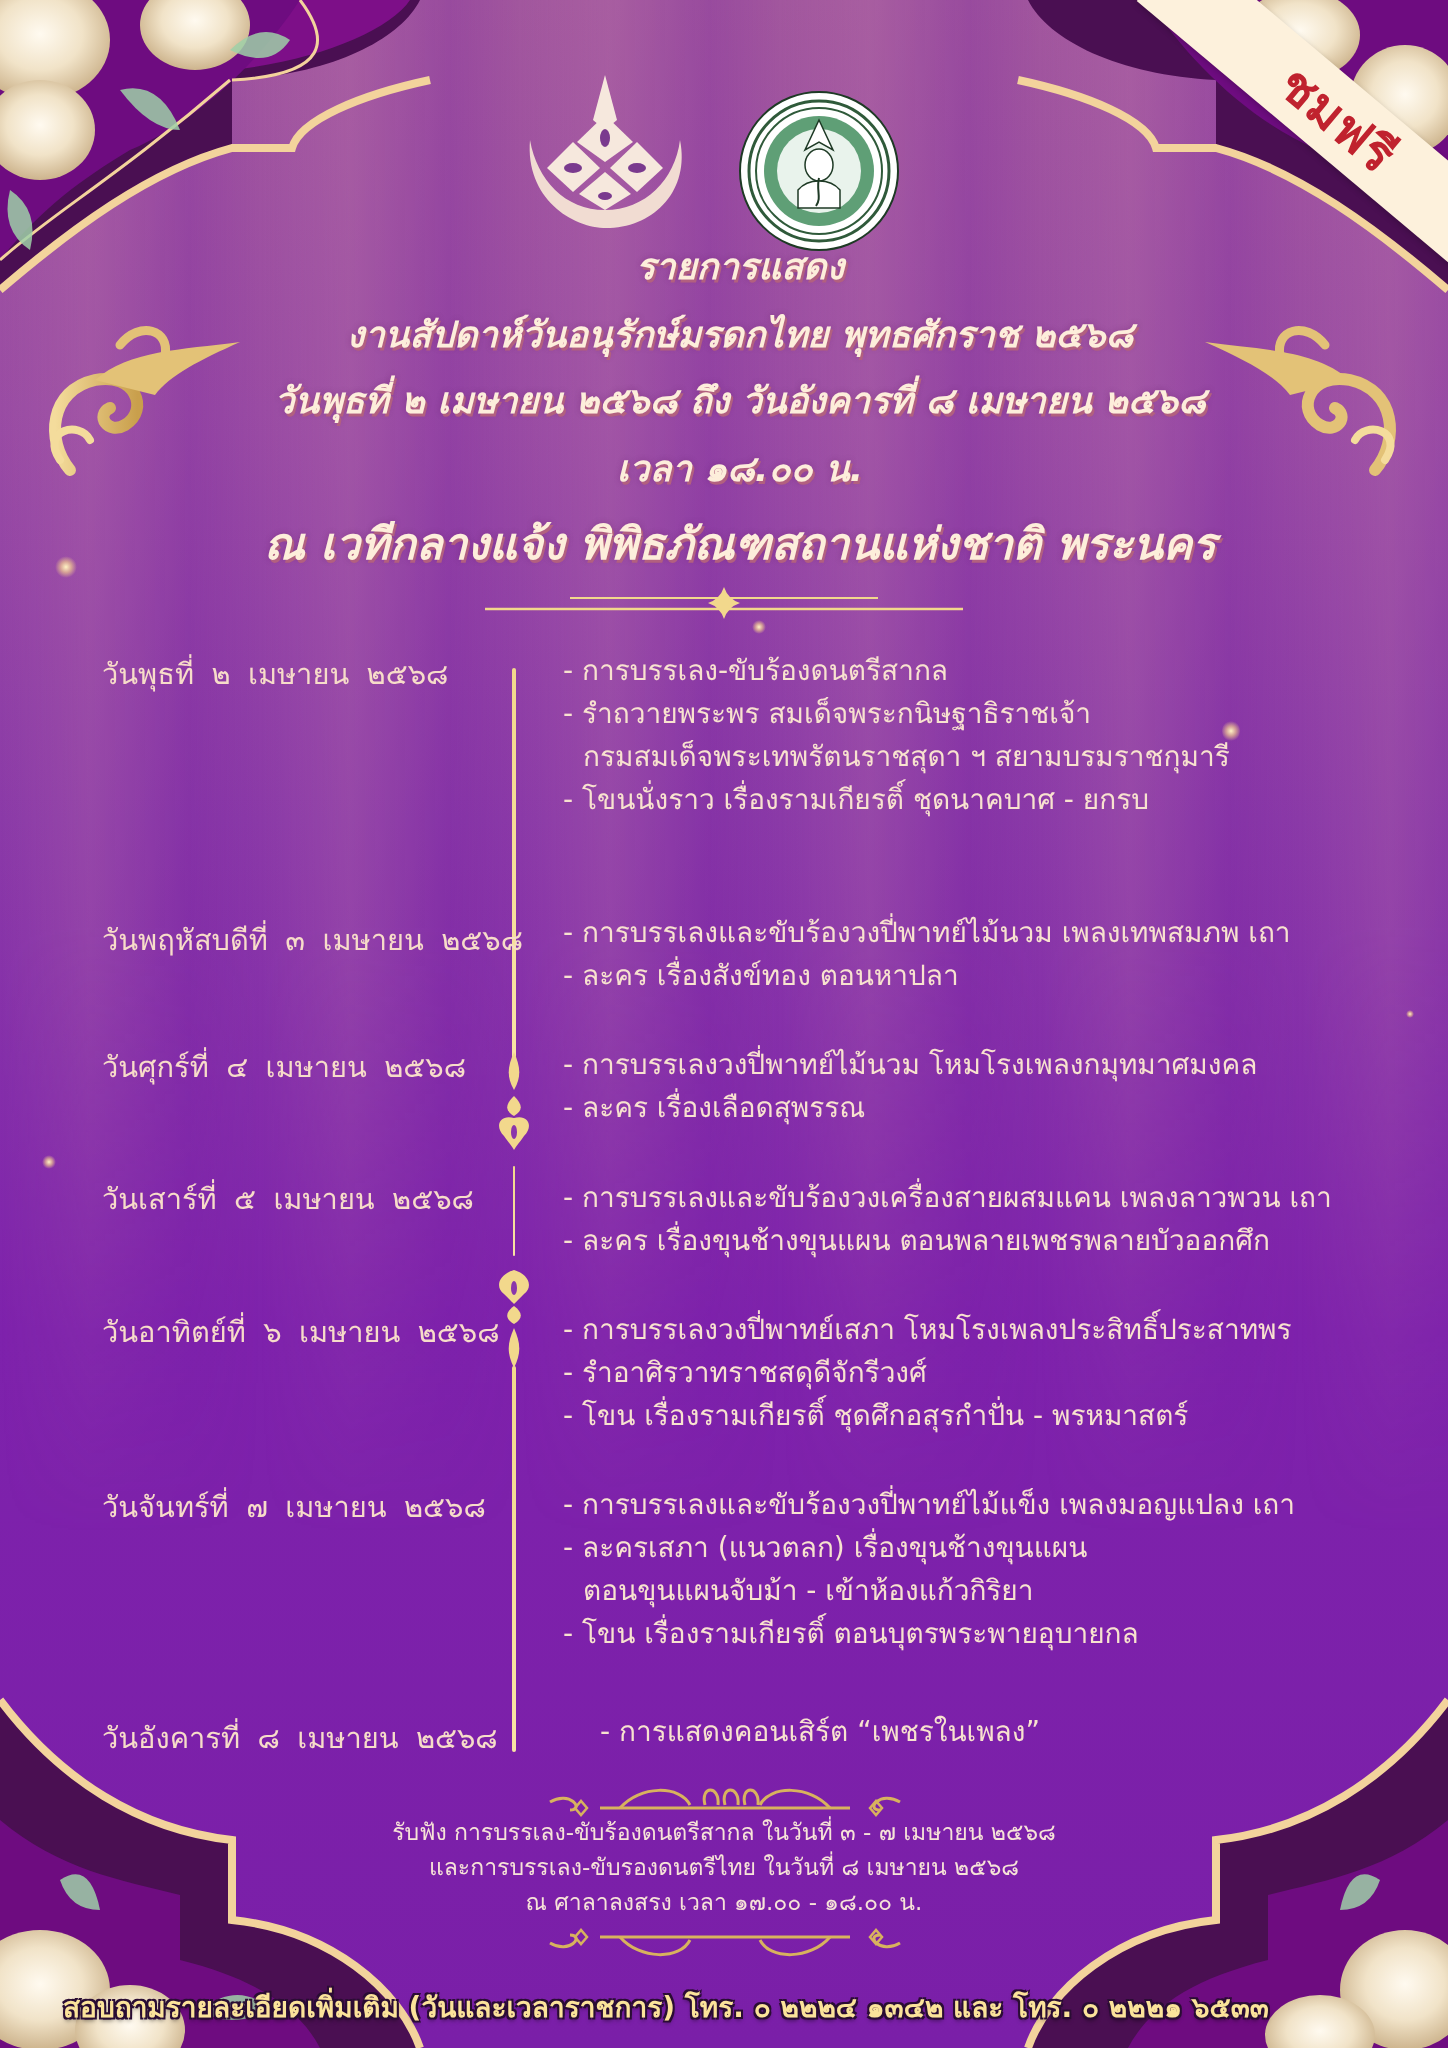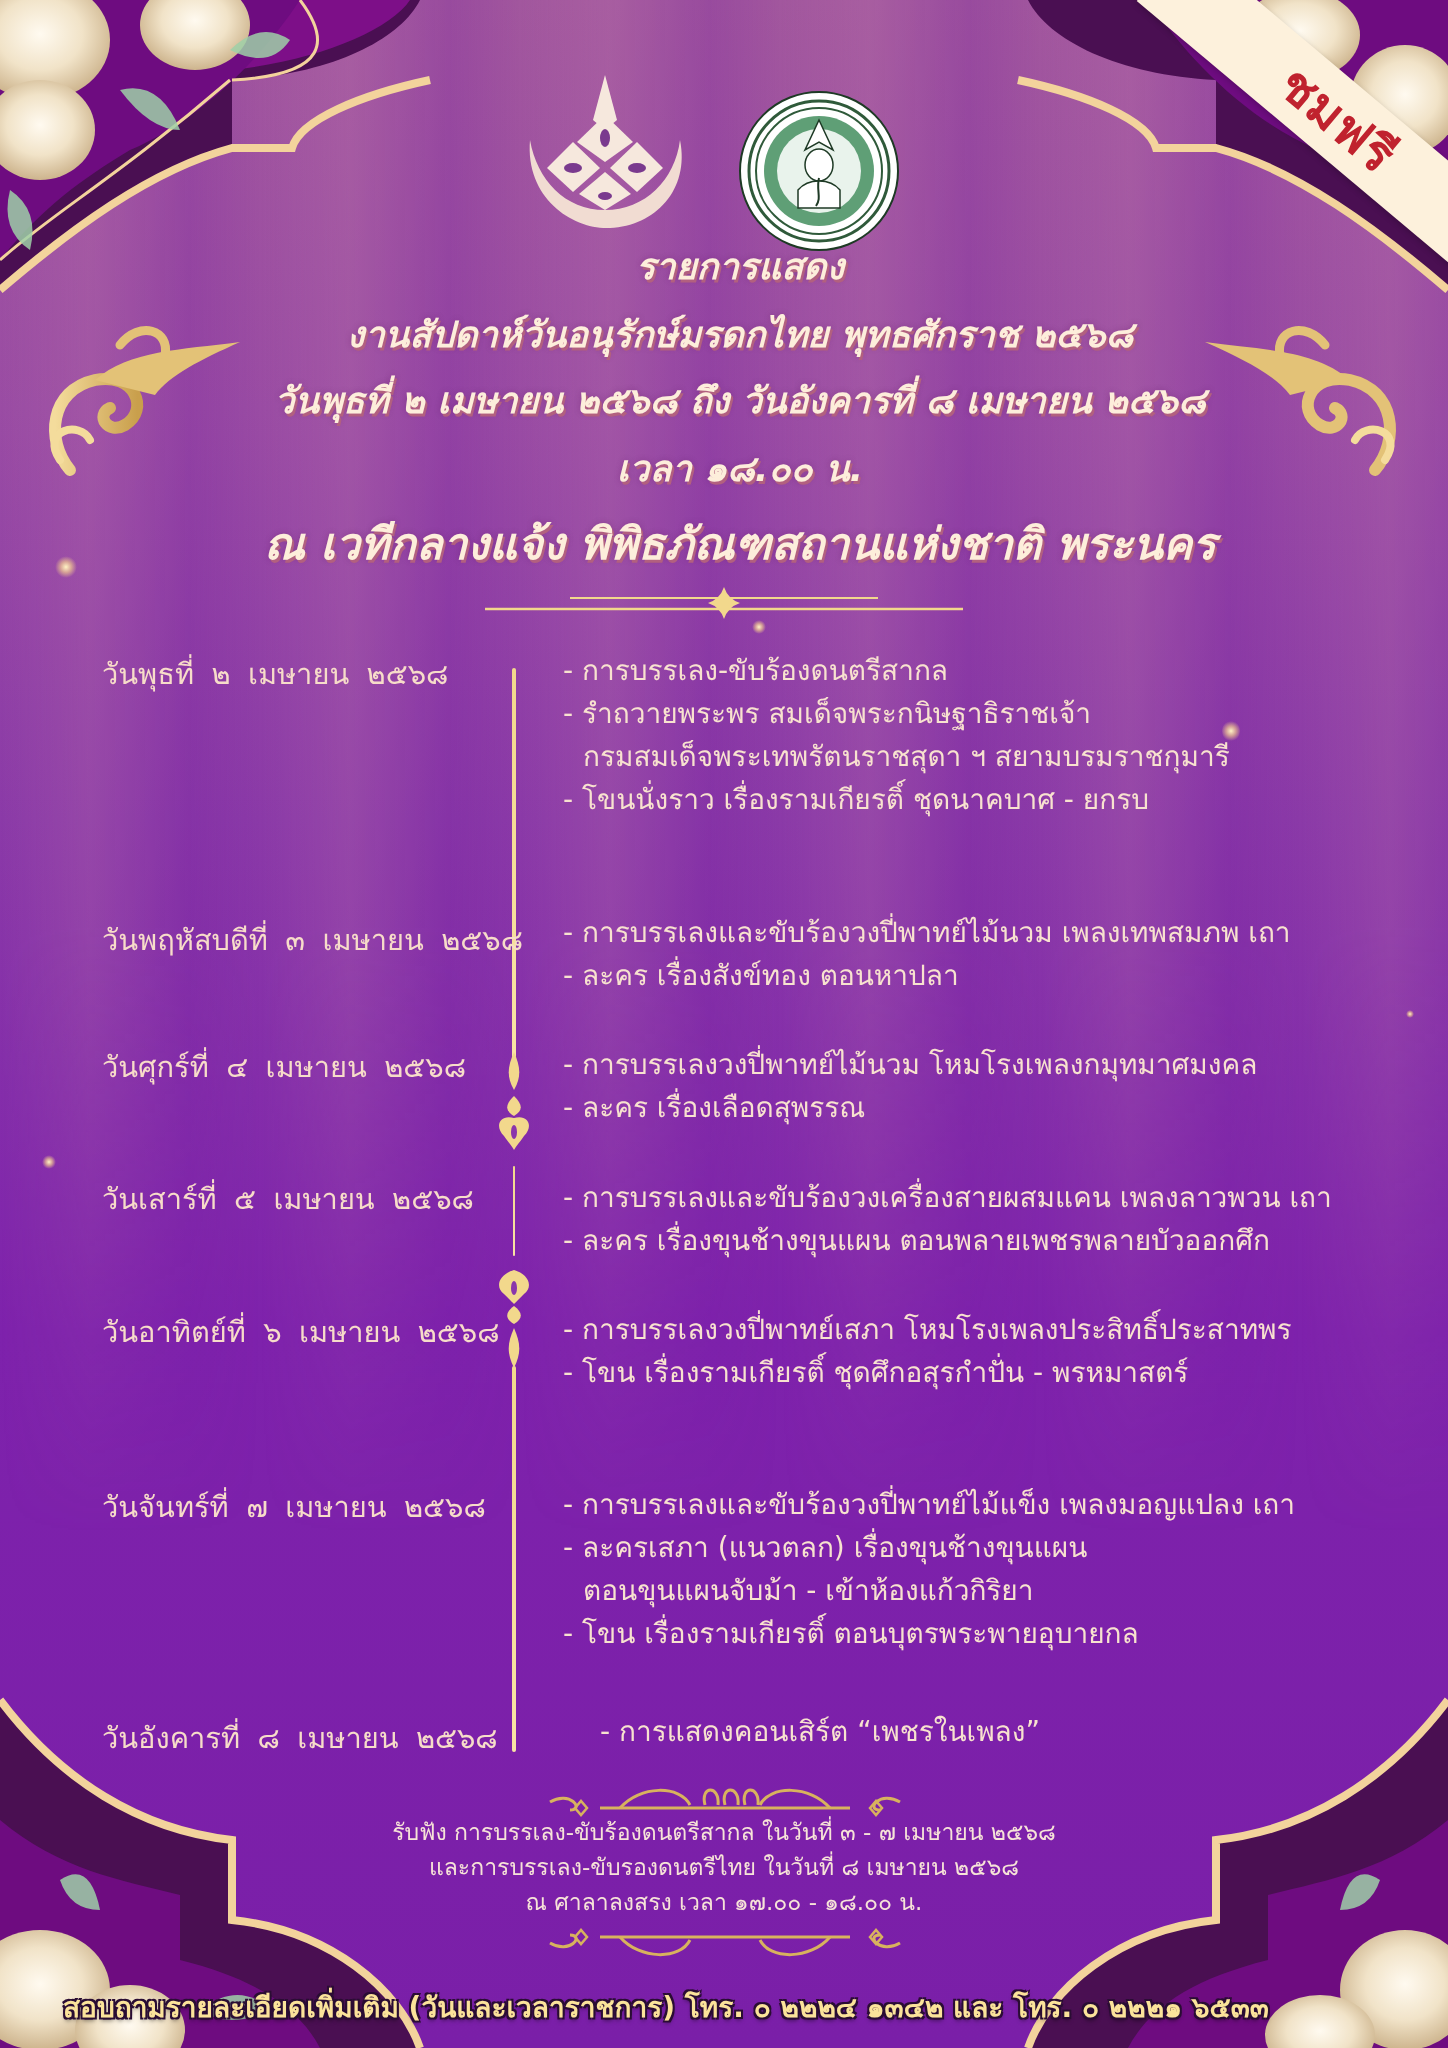--- a/index.html
+++ b/index.html
@@ -224,20 +224,21 @@
 
   <div class="day-label" style="top:1176px;">วันเสาร์ที่ ๕ เมษายน ๒๕๖๘</div>
   <div class="events" style="top:1176px;">
     <div>- การบรรเลงและขับร้องวงเครื่องสายผสมแคน เพลงลาวพวน เถา</div>
     <div>- ละคร เรื่องขุนช้างขุนแผน ตอนพลายเพชรพลายบัวออกศึก</div>
   </div>
 
   <div class="day-label" style="top:1309px;">วันอาทิตย์ที่ ๖ เมษายน ๒๕๖๘</div>
   <div class="events" style="top:1308px;">
     <div>- การบรรเลงวงปี่พาทย์เสภา โหมโรงเพลงประสิทธิ์ประสาทพร</div>
+    <div>- รำอาศิรวาทราชสดุดีจักรีวงศ์</div>
     <div>- โขน เรื่องรามเกียรติ์ ชุดศึกอสุรกำปั่น - พรหมาสตร์</div>
   </div>
 
   <div class="day-label" style="top:1484px;">วันจันทร์ที่ ๗ เมษายน ๒๕๖๘</div>
   <div class="events" style="top:1483px;">
     <div>- การบรรเลงและขับร้องวงปี่พาทย์ไม้แข็ง เพลงมอญแปลง เถา</div>
     <div>- ละครเสภา (แนวตลก) เรื่องขุนช้างขุนแผน</div>
     <div class="indent">ตอนขุนแผนจับม้า - เข้าห้องแก้วกิริยา</div>
     <div>- โขน เรื่องรามเกียรติ์ ตอนบุตรพระพายอุบายกล</div>
   </div>

